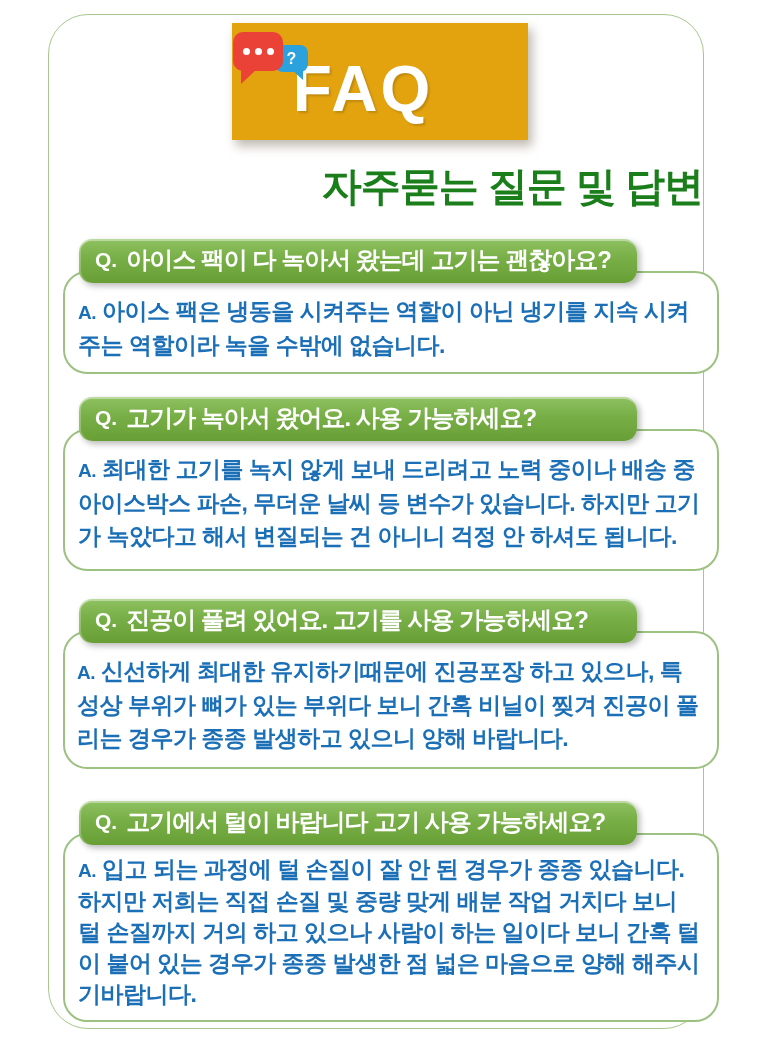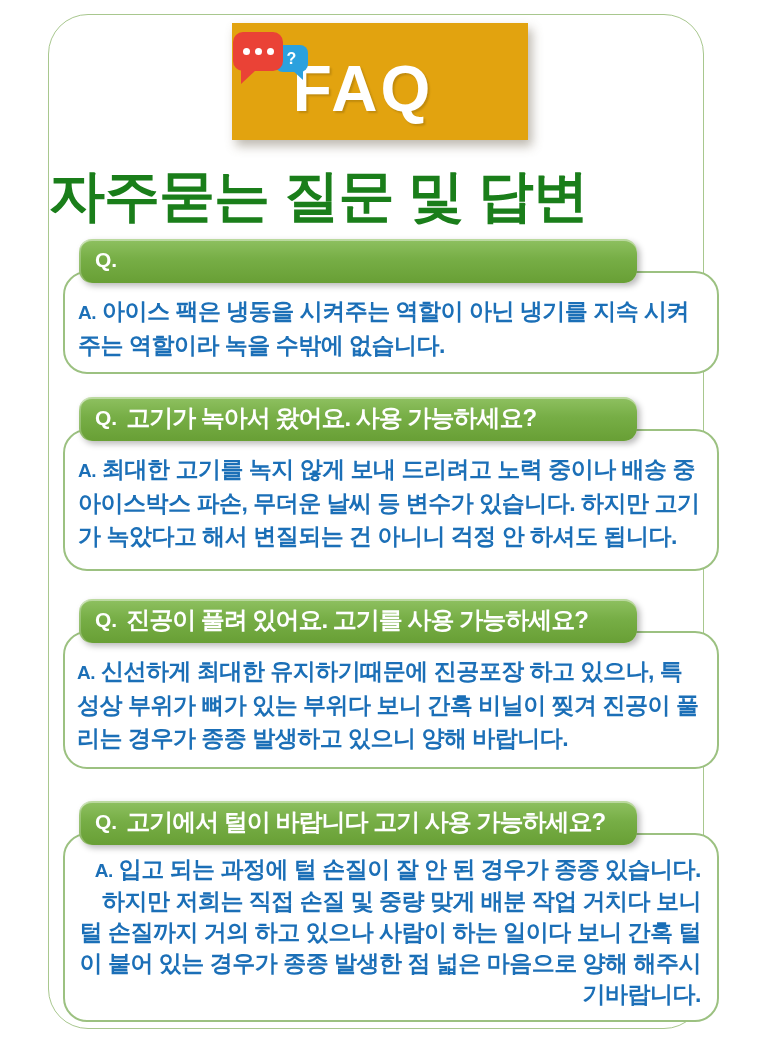--- a/index.html
+++ b/index.html
@@ -37,22 +37,22 @@
     background: #2ba1de; border-radius: 8px; color: #fff; font-size: 16px; font-weight: bold;
     display: flex; align-items: center; justify-content: center; z-index: 2;
   }
   .bubble-blue-tail {
     position: absolute; left: 243px; top: 55px; width: 11px; height: 10px;
     background: #2ba1de; clip-path: polygon(100% 0, 0 0, 100% 100%); z-index: 2;
   }
 
   
   .title {
-    position: absolute; top: 144px; left: 0; width: 100%; text-align: left;
-    color: #1a7e1a; font-size: 56px; font-weight: bold; letter-spacing: -1px;
+    position: absolute; top: 144px; left: 0; width: 100%; text-align: right;
+    color: #1a7e1a; font-size: 40px; font-weight: bold; letter-spacing: -1px;
   }
 
   
   .qa { position: absolute; left: 14px; width: 656px; }
   .qa1 { top: 224px; } .qa2 { top: 382px; } .qa3 { top: 584px; } .qa4 { top: 786px; }
 
   .q-btn {
     position: absolute; left: 16px; top: 0; width: 558px; height: 44px; z-index: 2;
     border-radius: 13px;
     background: linear-gradient(180deg, #8fc161 0%, #77ae46 45%, #689f35 100%);
@@ -65,21 +65,21 @@
   .q-text { font-size: 24px; letter-spacing: -1px; }
 
   .a-box {
     position: absolute; left: 0; top: 32px; width: 656px; background: #fff;
     border: 2px solid #9cc181; border-radius: 24px;
     padding: 22px 16px 10px 13px;
   }
   .qa1 .a-box { min-height: 97px; }
   .qa2 .a-box { min-height: 142px; }
   .qa3 .a-box { min-height: 138px; padding-left: 12px; }
-  .qa4 .a-box { min-height: 188px; padding-top: 19px; text-align: right; }
+  .qa4 .a-box { min-height: 188px; padding-top: 19px; }
 
   .a-text {
     color: #1b6fb7; font-weight: bold; font-size: 23px;
     line-height: 33px; letter-spacing: -0.5px;
   }
   .qa4 .a-text { line-height: 31px; }
   .a-prefix { font-size: 19px; margin-right: 6px; }
 </style>
 </head>
 <body>
@@ -99,20 +99,21 @@
     <div class="bubble-blue">
       <span>?</span>
     </div>
     <div class="bubble-blue-tail"></div>
 
     <h1 class="title">자주묻는 질문 및 답변</h1>
 
     <section class="qa qa1">
       <div class="q-btn">
         <span class="q-prefix">Q.</span>
+        <span class="q-text">아이스 팩이 다 녹아서 왔는데 고기는 괜찮아요?</span>
       </div>
       <div class="a-box">
         <p class="a-text"><span class="a-prefix">A.</span><span>아이스 팩은 냉동을 시켜주는 역할이 아닌 냉기를 지속 시켜주는 역할이라 녹을 수밖에 없습니다.</span></p>
       </div>
     </section>
 
     <section class="qa qa2">
       <div class="q-btn">
         <span class="q-prefix">Q.</span>
         <span class="q-text">고기가 녹아서 왔어요. 사용 가능하세요?</span>

